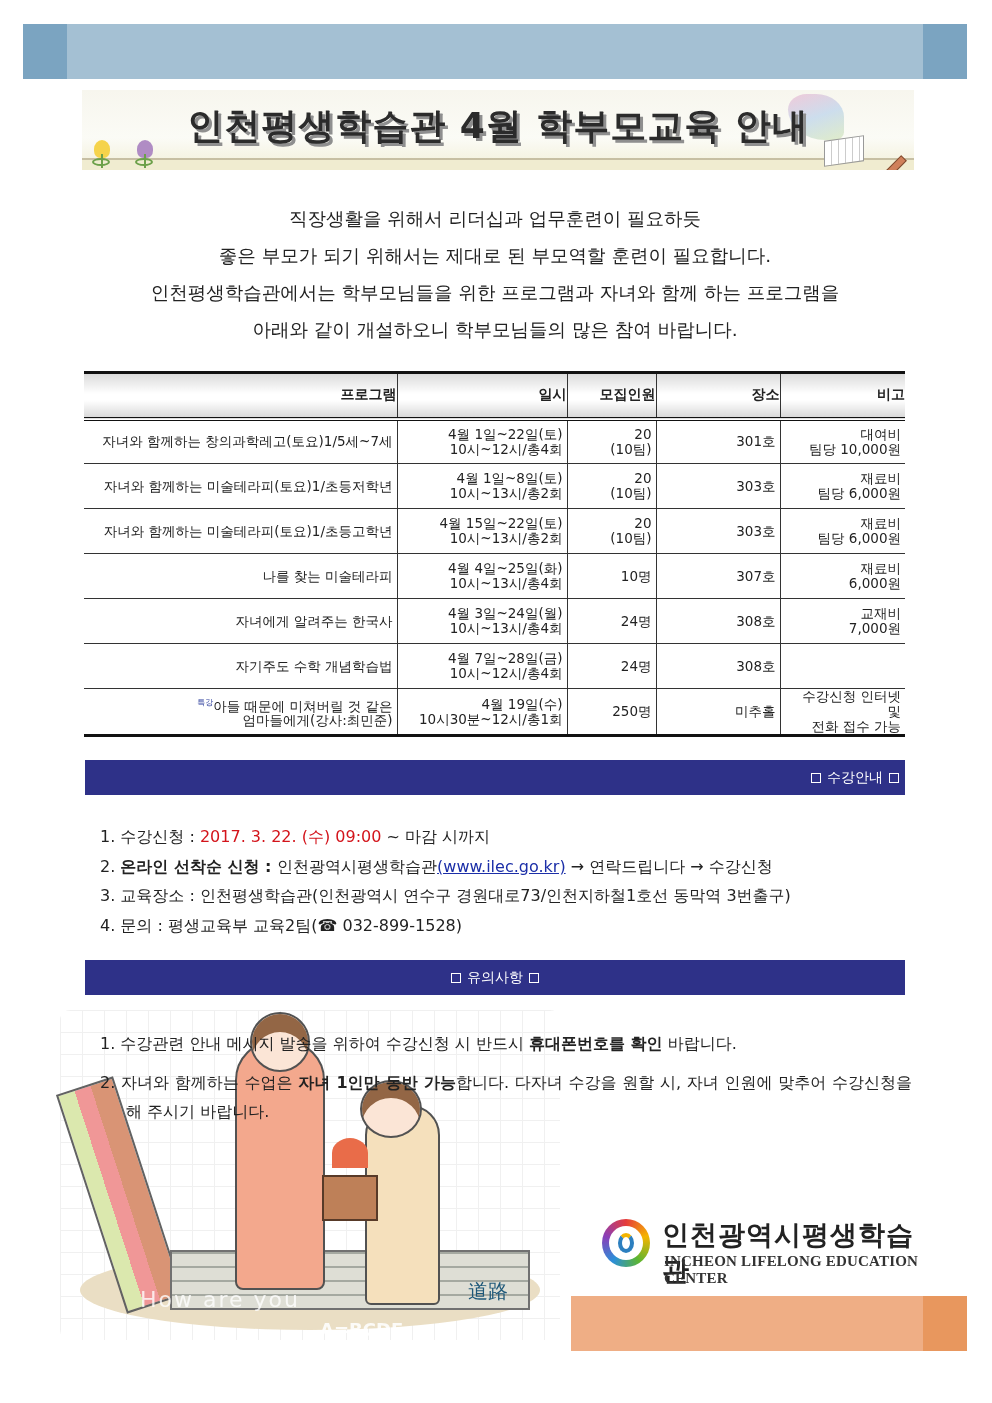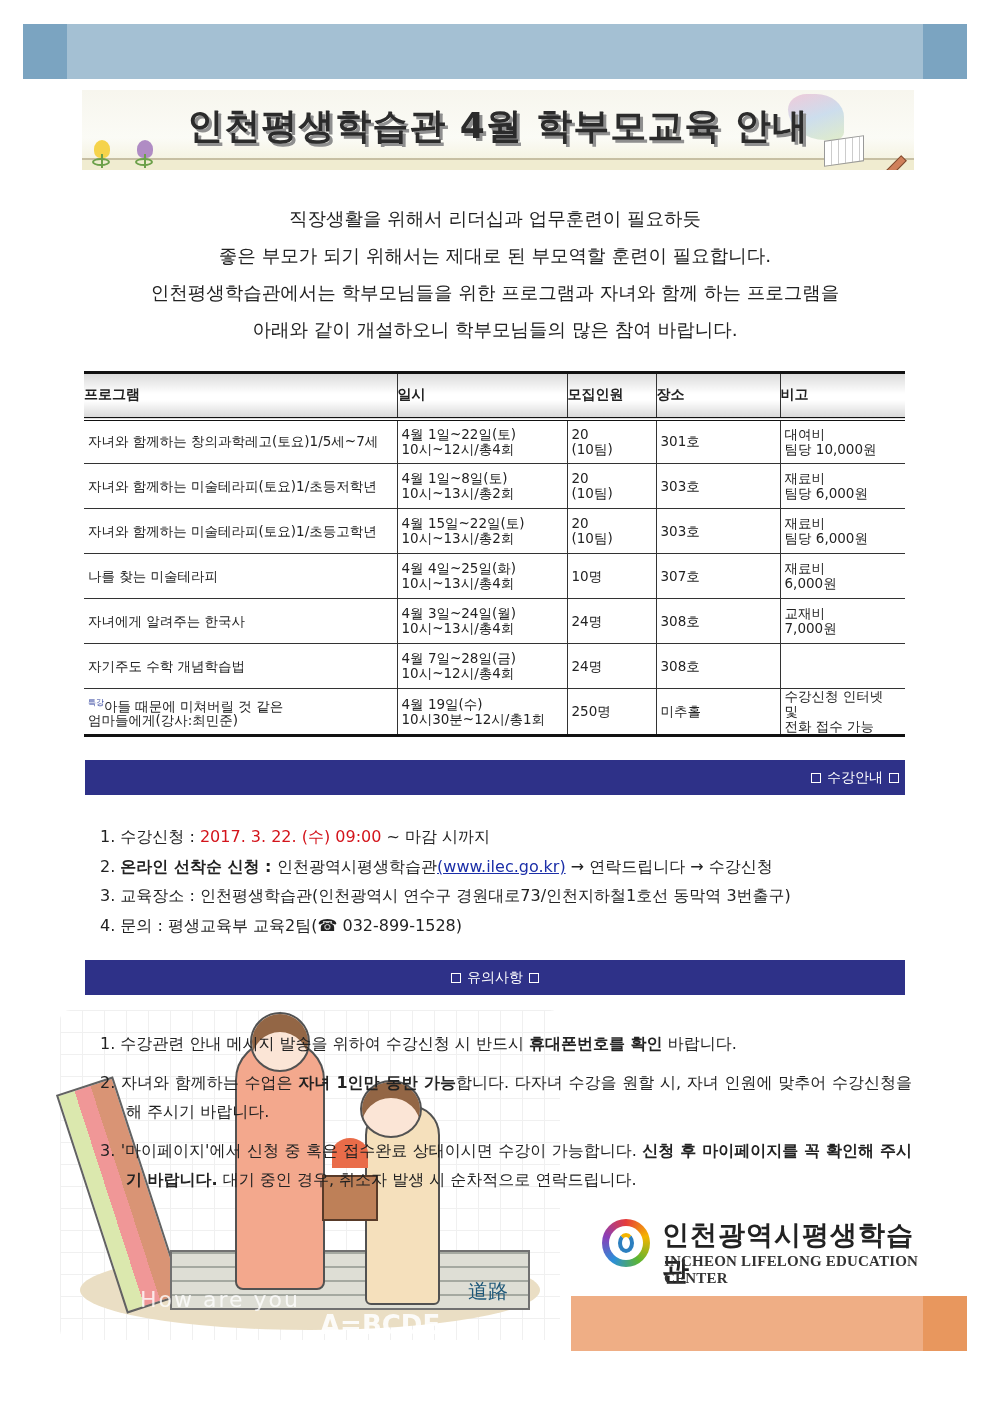--- a/index.html
+++ b/index.html
@@ -31,21 +31,21 @@
   .pencil-icon { position: absolute; right: 10px; bottom: 8px; width: 48px; height: 8px; background: #d0805a;
     border: 1px solid #7a4a30; transform: rotate(-45deg); transform-origin: right center; }
   .rainbow { position: absolute; right: 70px; top: 4px; width: 56px; height: 46px;
     background: linear-gradient(160deg, #e9a6c8, #a8c7e9, #c9e0a5); opacity: .55; border-radius: 40% 60% 20% 80%; }
 
   
   .intro { position: absolute; left: 80px; top: 200px; width: 830px; text-align: center; font-size: 18.5px; line-height: 37px; color: #222; }
 
   
   .prog-table { position: absolute; left: 84px; top: 371px; width: 821px; border-collapse: collapse; font-size: 13.5px; color: #222; }
-  .prog-table th, .prog-table td { border-left: 1px solid #333; border-right: 1px solid #333; text-align: left; vertical-align: middle; }
+  .prog-table th, .prog-table td { border-left: 1px solid #333; border-right: 1px solid #333; text-align: right; vertical-align: middle; }
   .prog-table tr > :first-child { border-left: none; }
   .prog-table tr > :last-child { border-right: none; }
   .prog-table thead th { height: 46px; font-weight: bold; font-size: 14px;
     background: linear-gradient(180deg, #dcdcdc 0%, #ffffff 45%, #ffffff 60%, #d8d8d8 100%);
     border-top: 3px solid #111; border-bottom: 4px double #111; }
   .prog-table tbody td { height: 45px; border-bottom: 1px solid #333; line-height: 15px; padding: 0 4px; }
   .prog-table tbody tr:last-child td { border-bottom: 3px solid #111; }
   .col-prog { width: 313px; } .col-date { width: 170px; } .col-cap { width: 89px; } .col-place { width: 124px; } .col-note { width: 125px; }
   .sup-tag { color: #2b3d9a; font-size: 8px; vertical-align: super; }
 
@@ -76,21 +76,21 @@
   .mom-head { position: absolute; left: 190px; top: 2px; width: 60px; height: 60px; background: #fbe3d3; border-radius: 50%; border: 2px solid #444;
     box-shadow: inset 0 18px 0 #8a5a36; }
   .child { position: absolute; left: 305px; top: 95px; width: 75px; height: 200px; background: #f5deb7; border-radius: 30px 30px 6px 6px; border: 2px solid #444; }
   .child-head { position: absolute; left: 300px; top: 70px; width: 62px; height: 58px; background: #fbe3d3; border-radius: 50%; border: 2px solid #444;
     box-shadow: inset 0 16px 0 #8a5a36; }
   .pot { position: absolute; left: 262px; top: 165px; width: 56px; height: 46px; background: #b9764a; border: 2px solid #4a2a16; }
   .heart { position: absolute; left: 272px; top: 128px; width: 36px; height: 30px; background: #e8603a; border-radius: 50% 50% 0 0; }
   .books { position: absolute; left: 110px; top: 240px; width: 360px; height: 60px;
     background: repeating-linear-gradient(0deg, #dcdcd2 0 12px, #9ea29a 12px 14px); border: 2px solid #666; }
   .illus-text { position: absolute; left: 80px; bottom: 28px; color: #ffffff; font-size: 22px; opacity: .8; letter-spacing: 2px; }
-  .illus-text2 { position: absolute; left: 260px; bottom: 0px; color: #ffffff; font-size: 26px; font-weight: bold; opacity: .9; }
+  .illus-text2 { position: absolute; left: 260px; bottom: 0px; color: #ffffff; font-size: 18px; font-weight: bold; opacity: .9; }
   .illus-text3 { position: absolute; left: 408px; bottom: 35px; color: #0c4a6e; font-size: 20px; font-weight: normal; }
 
   
   .logo { position: absolute; left: 602px; top: 1217px; width: 320px; height: 50px; z-index: 2; }
   .logo-mark { position: absolute; left: 0; top: 2px; width: 48px; height: 48px; border-radius: 50%;
     background: conic-gradient(#e53b3b, #f5b400, #5cb531, #2c8fd9, #8a3fb8, #e53b3b); }
   .logo-mark::after { content: ""; position: absolute; left: 7px; top: 7px; width: 34px; height: 34px; border-radius: 50%; background: #fff; }
   .logo-mark .swirl { position: absolute; left: 16px; top: 14px; width: 16px; height: 20px; border-radius: 50%; border: 4px solid #2c7fbf; border-top-color: #f2b400; z-index: 1; }
   .logo-name { position: absolute; left: 60px; top: 0; font-size: 27px; font-weight: bold; color: #222; letter-spacing: 1px; }
   .logo-sub { position: absolute; left: 62px; top: 36px; font-family: "Liberation Serif", serif; font-size: 15px; font-weight: bold; color: #333; letter-spacing: .2px; }
@@ -280,23 +280,20 @@
   <div class="illus-text3">道路</div>
 </div>
 
 <div class="note-list">
   <div class="item">
     <span>1. 수강관련 안내 메시지 발송을 위하여 수강신청 시 반드시 </span><b>휴대폰번호를 확인</b><span> 바랍니다.</span>
   </div>
   <div class="item">
     <span>2. 자녀와 함께하는 수업은 </span><b>자녀 1인만 동반 가능</b><span>합니다. 다자녀 수강을 원할 시, 자녀 인원에 맞추어 수강신청을 해 주시기 바랍니다.</span>
   </div>
-  <div class="item">
-    <span>3. '마이페이지'에서 신청 중 혹은 접수완료 상태이시면 수강이 가능합니다. </span><b>신청 후 마이페이지를 꼭 확인해 주시기 바랍니다.</b><span> 대기 중인 경우, 취소자 발생 시 순차적으로 연락드립니다.</span>
-  </div>
 </div>
 
 <div class="logo">
   <div class="logo-mark">
       <div class="swirl"></div>
     </div>
   <div class="logo-name">인천광역시평생학습관</div>
   <div class="logo-sub">INCHEON LIFELONG EDUCATION CENTER</div>
 </div>
 

